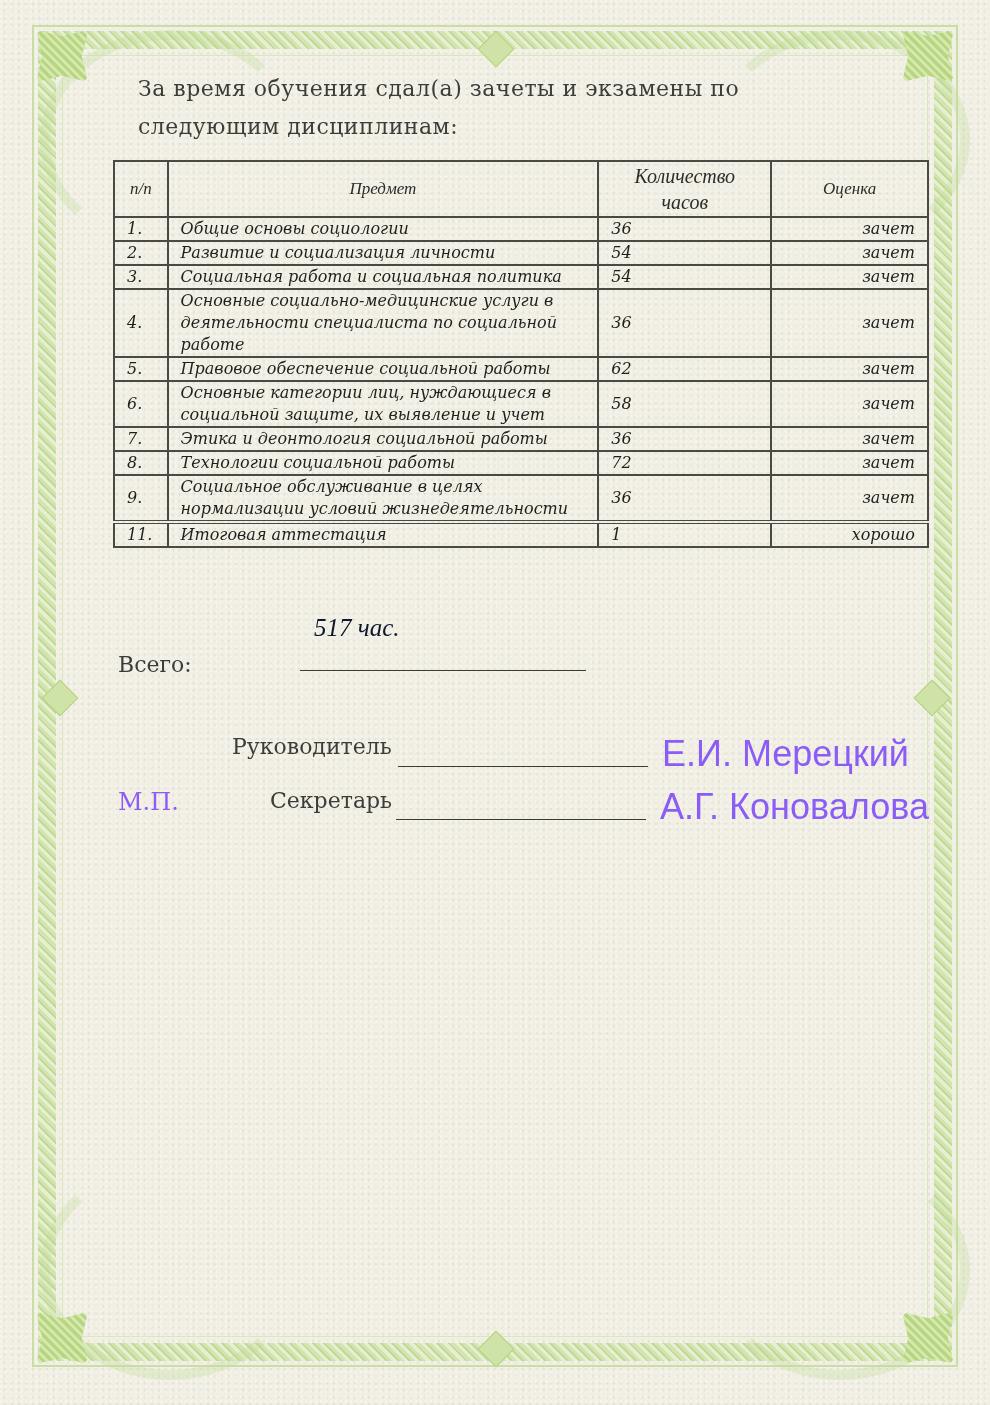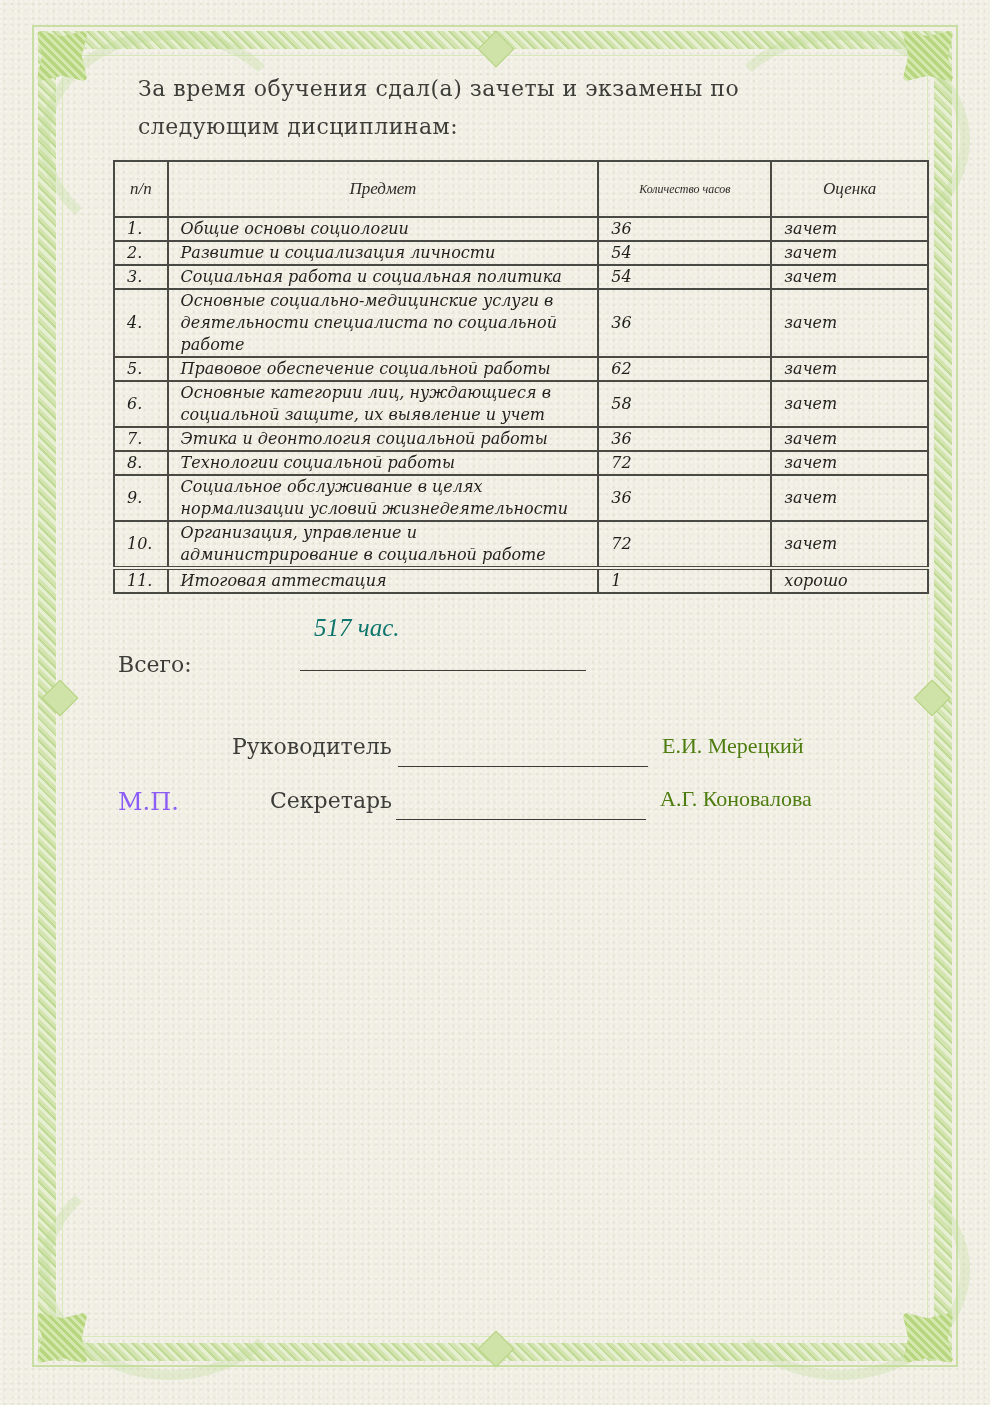--- a/index.html
+++ b/index.html
@@ -54,34 +54,34 @@
     border-collapse: collapse;
     font-family: "DejaVu Serif", serif; font-style: italic; font-size: 16px; color: #1f1f1c;
   }
   table.grades th, table.grades td {
     border: 2px solid #4a4a44; padding: 0 12px; line-height: 22px;
   }
   table.grades th {
     font-weight: normal; font-size: 17px; height: 54px; color: #2c2c28;
     font-family: "Liberation Serif", serif;
   }
-  table.grades th.h-hours { line-height: 26px; font-size: 12px; }
+  table.grades th.h-hours { line-height: 26px; font-size: 20px; }
   td.num { text-align: left; width: 26px; }
   td.subj { text-align: left; width: 392px; }
   td.hrs { text-align: left; width: 142px; }
-  td.grd { text-align: left; width: 126px; }
+  td.grd { text-align: right; width: 126px; }
   tr.last td { border-top: 4px double #4a4a44; }
 
   .total-label { position: absolute; left: 118px; top: 618px; font-size: 22px; color: #3c3c38; margin-top: 34px; }
-  .total-value { position: absolute; left: 314px; top: 614px; font-size: 25px; font-style: italic; color: #0f766e; font-family: "Liberation Serif", serif; }
+  .total-value { position: absolute; left: 314px; top: 614px; font-size: 25px; font-style: italic; color: #0f172a; font-family: "Liberation Serif", serif; }
   .total-line { position: absolute; left: 300px; top: 670px; width: 286px; border-top: 1.5px solid #3a3a36; }
 
   .sig-role { position: absolute; font-size: 22px; color: #3c3c38; }
   .sig-line { position: absolute; width: 250px; border-top: 1.5px solid #3a3a36; }
-  .sig-name { position: absolute; font-size: 22px; color: #4d7c0f; font-family: Liberation Serif, serif; }
+  .sig-name { position: absolute; font-size: 36px; color: #8b5cf6; font-family: Liberation Sans, sans-serif; }
   .mp { position: absolute; left: 118px; top: 788px; font-size: 24px; color: #8b5cf6; }
 </style>
 </head>
 <body>
 
 <div class="frame-outer"></div>
 <div class="frame-band"></div>
 <div class="frame-inner-line"></div>
 <div class="swirl" style="left:40px;top:30px;width:240px;height:200px;border-color:rgba(190,218,150,0.3) transparent transparent rgba(190,218,150,0.3);"></div>
 <div class="swirl" style="left:710px;top:30px;width:240px;height:200px;border-color:rgba(190,218,150,0.3) rgba(190,218,150,0.3) transparent transparent;"></div>
@@ -155,26 +155,20 @@
       <td class="subj">Технологии социальной работы</td>
       <td class="hrs">72</td>
       <td class="grd">зачет</td>
     </tr>
     <tr>
       <td class="num">9.</td>
       <td class="subj">Социальное обслуживание в целях нормализации условий жизнедеятельности</td>
       <td class="hrs">36</td>
       <td class="grd">зачет</td>
     </tr>
-    <tr>
-      <td class="num">10.</td>
-      <td class="subj">Организация, управление и администрирование в социальной работе</td>
-      <td class="hrs">72</td>
-      <td class="grd">зачет</td>
-    </tr>
     <tr class="last">
       <td class="num">11.</td>
       <td class="subj">Итоговая аттестация</td>
       <td class="hrs">1</td>
       <td class="grd">хорошо</td>
     </tr>
   </tbody>
 </table>
 
 <div class="total-label">Всего:</div>

